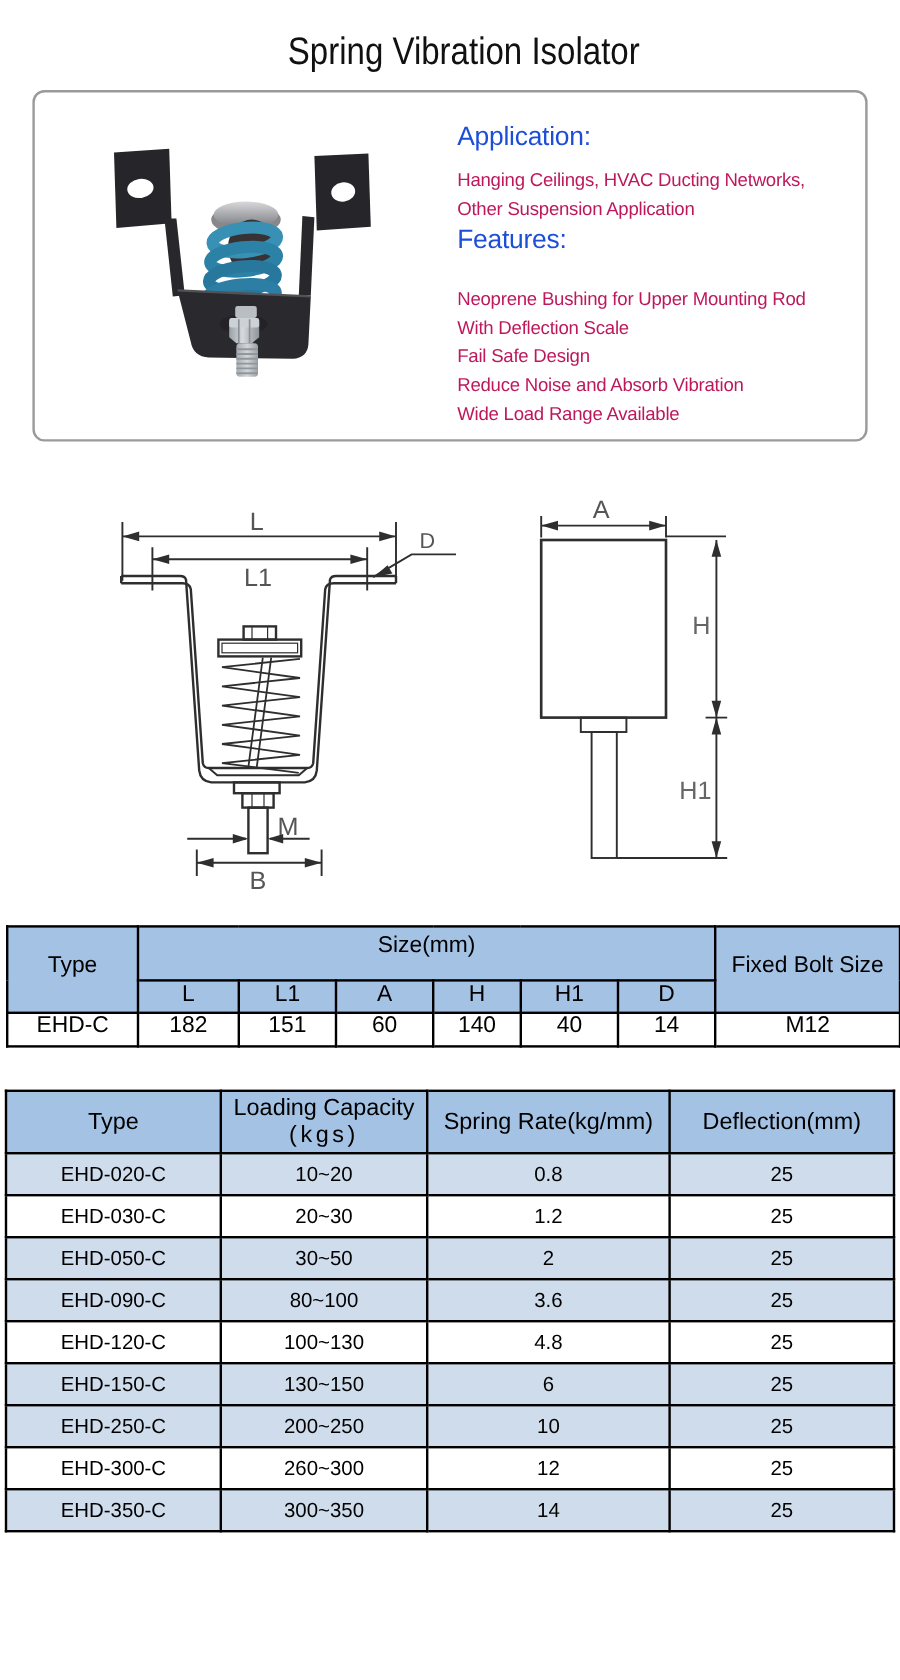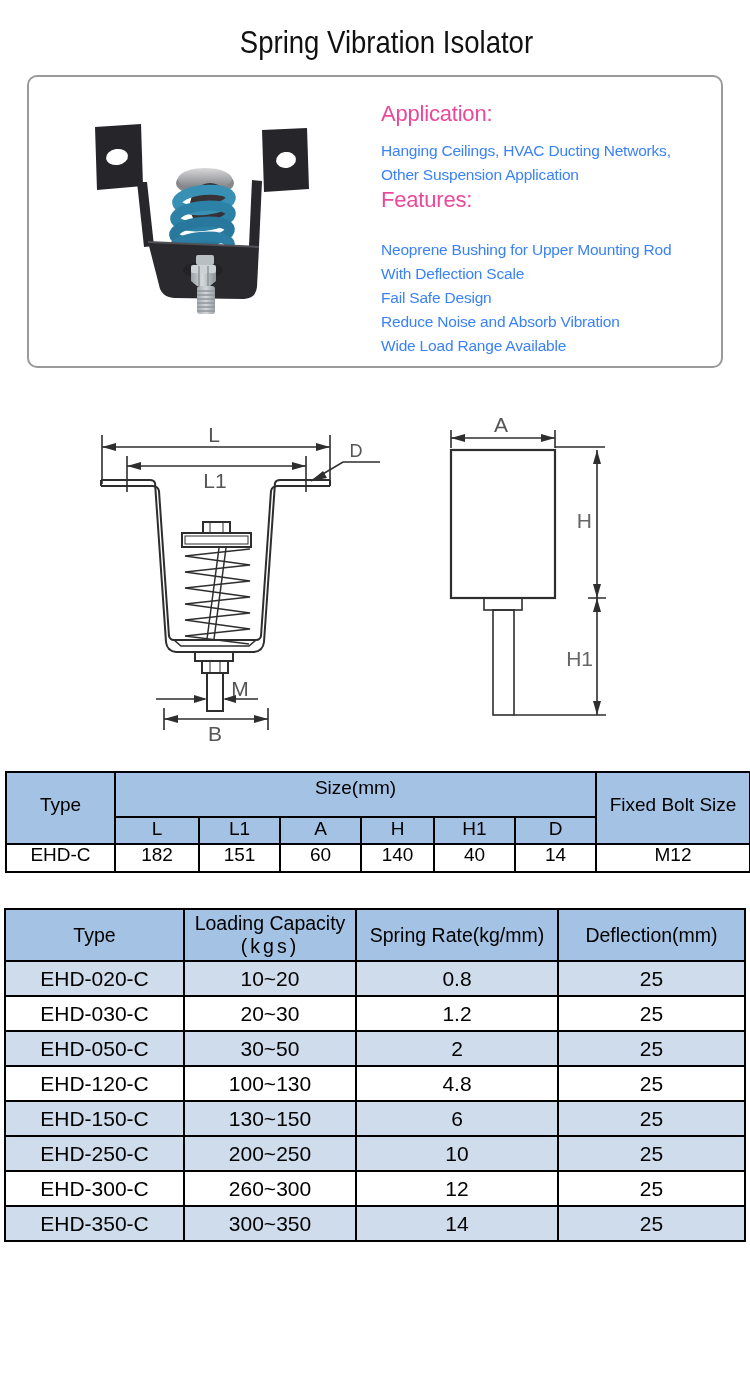--- a/index.html
+++ b/index.html
@@ -4,28 +4,28 @@
 <style>
   html,body{margin:0;padding:0;}
   body{width:750px;height:1400px;background:#fff;position:relative;
        font-family:"Liberation Sans",sans-serif;color:#000;overflow:hidden;}
   .abs{position:absolute;}
   #title{top:24px;left:11px;width:750px;text-align:center;}
   #title span{display:inline-block;font-size:32px;color:#111;
       transform:scaleX(0.86);transform-origin:center;letter-spacing:0px;}
   #box{left:27px;top:75px;width:692px;height:289px;border:2px solid #9a9a9a;
        border-radius:10px;background:#fff;}
-  .h1t{font-size:22px;color:#ec4899;letter-spacing:-0.2px;}
-  .body16{font-size:15.5px;line-height:24px;color:#3b82f6;letter-spacing:-0.2px;}
+  .h1t{font-size:22px;color:#1d4ed8;letter-spacing:-0.2px;}
+  .body16{font-size:15.5px;line-height:24px;color:#be185d;letter-spacing:-0.2px;}
   table{border-collapse:collapse;table-layout:fixed;}
   #t1{left:5px;top:771px;width:744px;}
   #t1 td{border:2px solid #000;text-align:center;font-size:19px;padding:0 0 6px 0;line-height:20px;}
   #t1 .hd{background:#a4c2e4;}
   #t2{left:4px;top:908px;width:742px;}
-  #t2 td{border:2px solid #000;text-align:center;font-size:21px;padding:0;}
+  #t2 td{border:2px solid #000;text-align:center;font-size:17px;padding:0;}
   #t2 .hd{background:#a4c2e4;font-size:19.5px;}
   #t2 tr.b td{background:#cfdcec;}
 </style>
 </head>
 <body>
   <div class="abs" id="title"><span>Spring Vibration Isolator</span></div>
 
   <div class="abs" id="box"></div>
 
   <svg class="abs" style="left:60px;top:110px;" width="280" height="240" viewBox="0 0 280 240">
@@ -209,20 +209,26 @@
         <td>20~30</td>
         <td>1.2</td>
         <td>25</td>
       </tr>
     <tr class="b" style="height:35px;">
         <td>EHD-050-C</td>
         <td>30~50</td>
         <td>2</td>
         <td>25</td>
       </tr>
+    <tr class="b" style="height:35px;">
+        <td>EHD-090-C</td>
+        <td>80~100</td>
+        <td>3.6</td>
+        <td>25</td>
+      </tr>
     <tr style="height:35px;margin-top:45px;">
         <td>EHD-120-C</td>
         <td>100~130</td>
         <td>4.8</td>
         <td>25</td>
       </tr>
     <tr class="b" style="height:35px;">
         <td>EHD-150-C</td>
         <td>130~150</td>
         <td>6</td>

